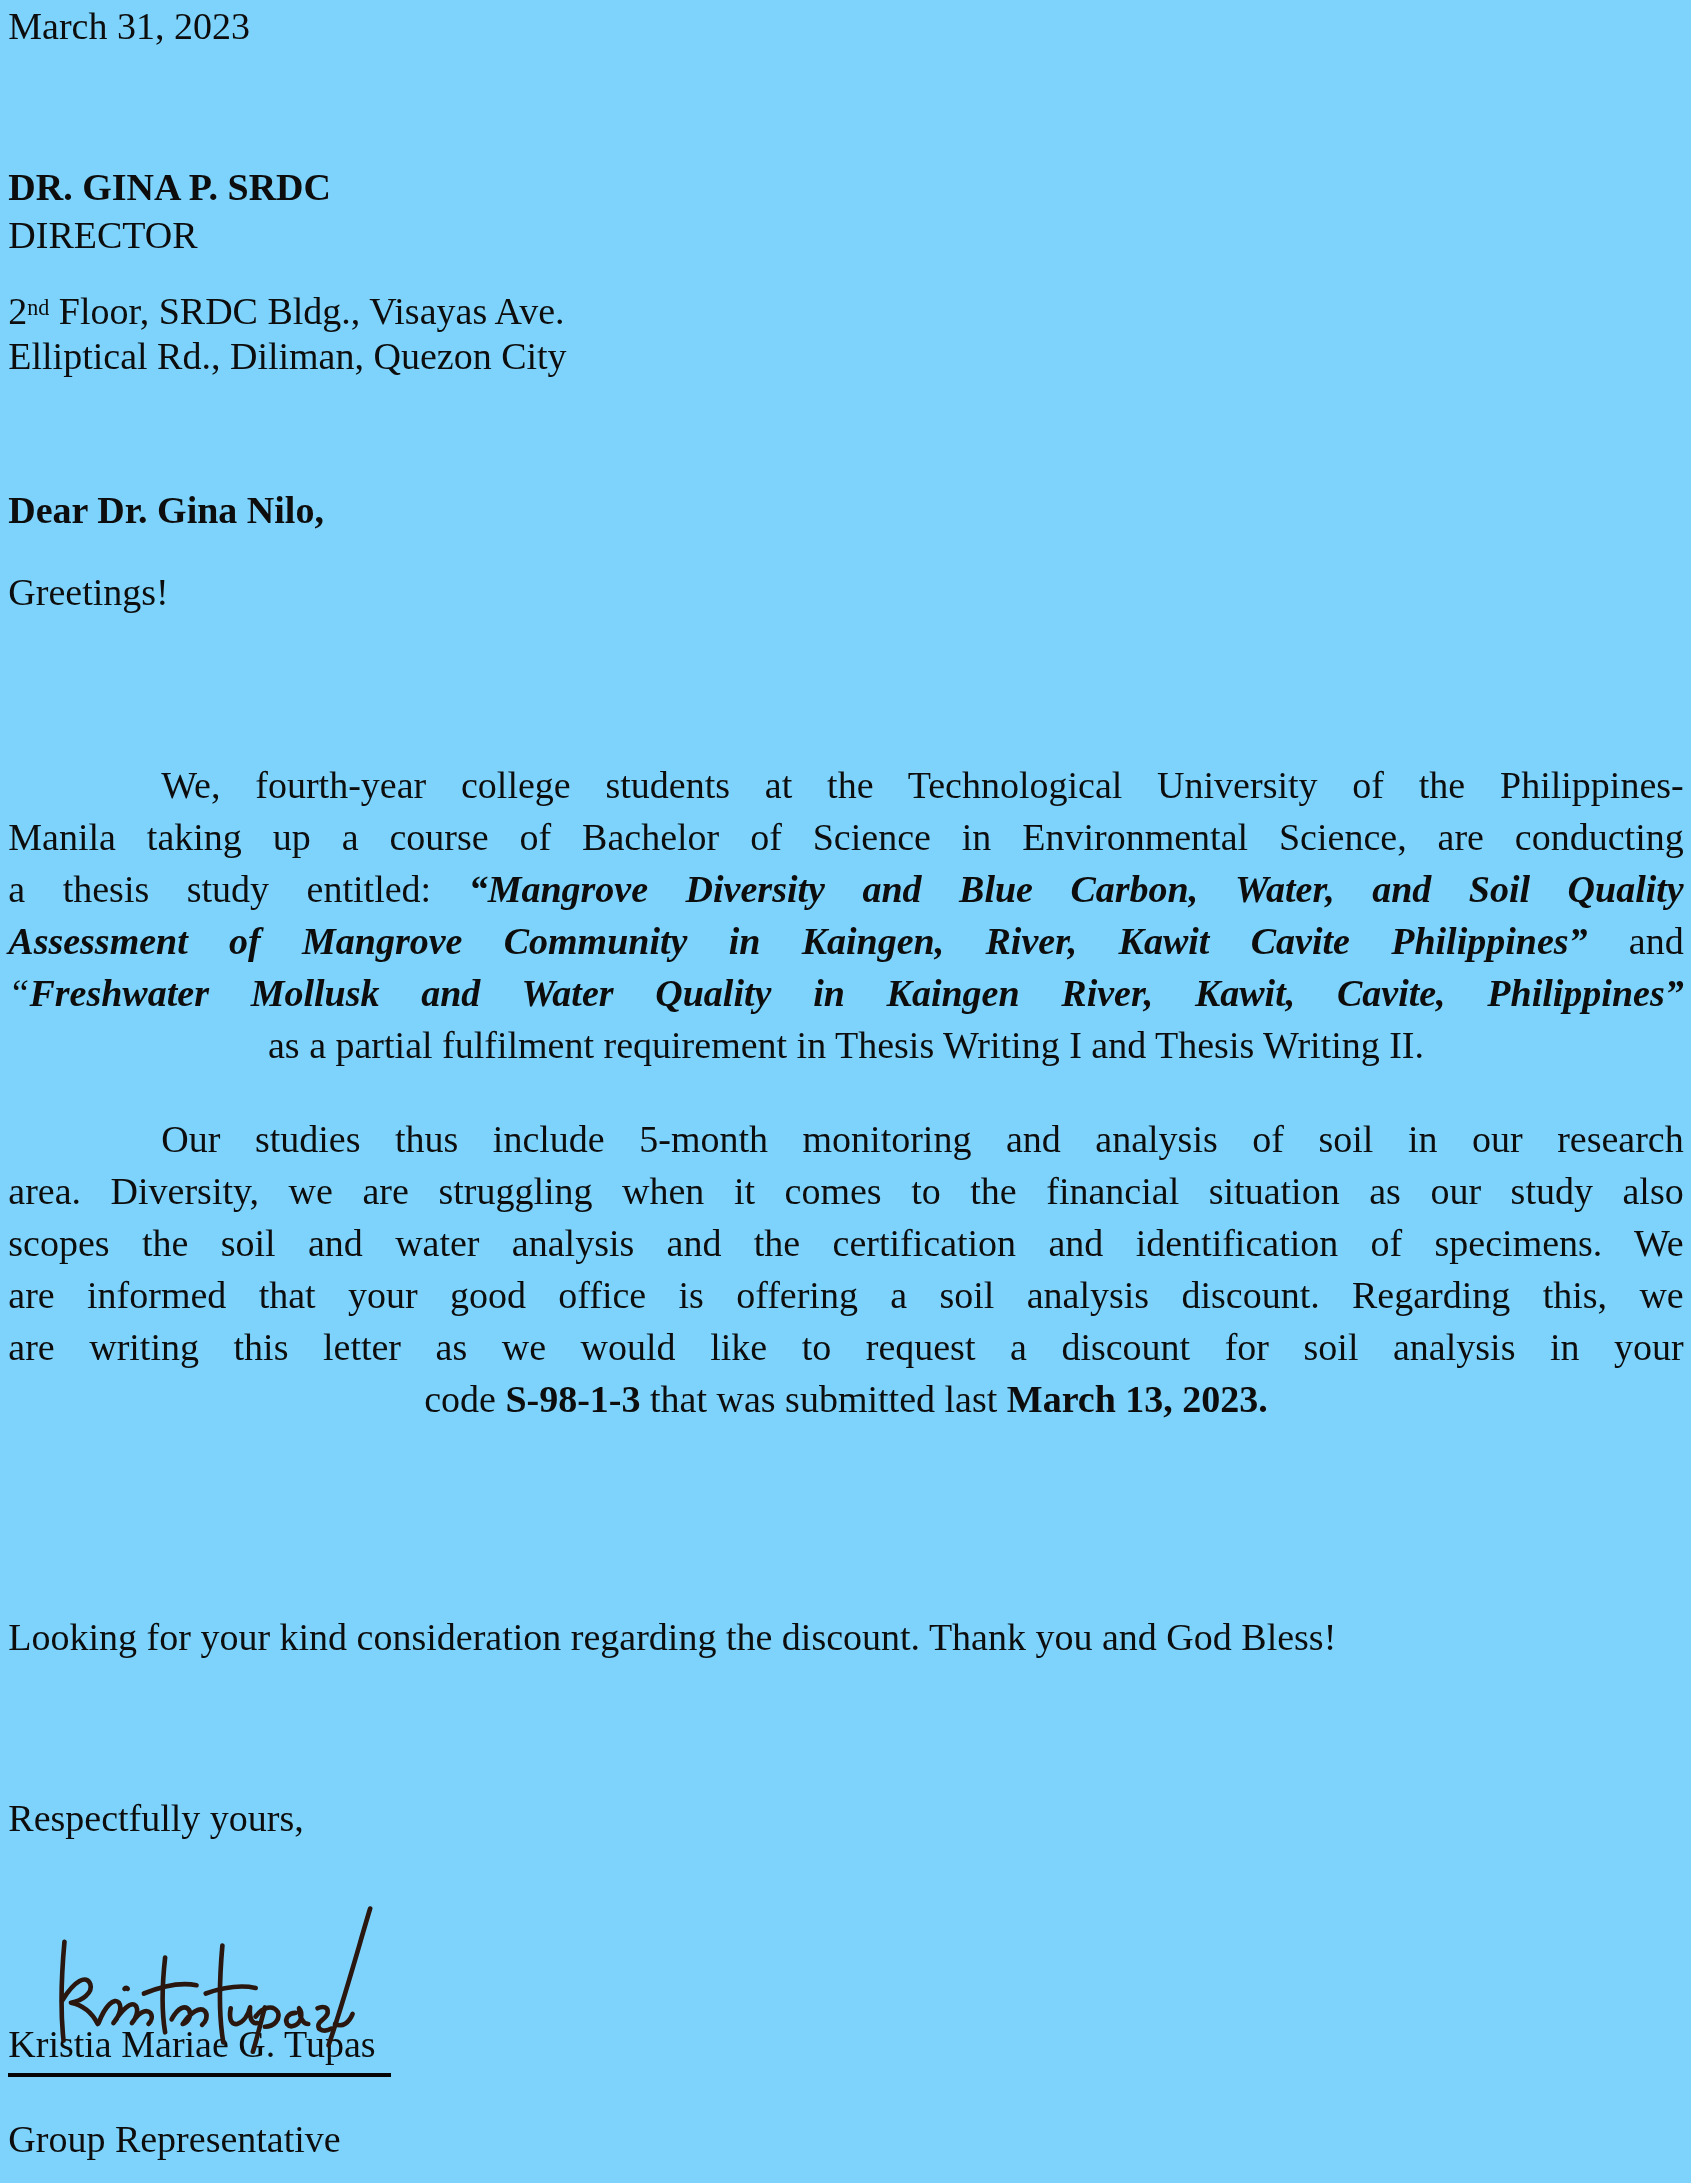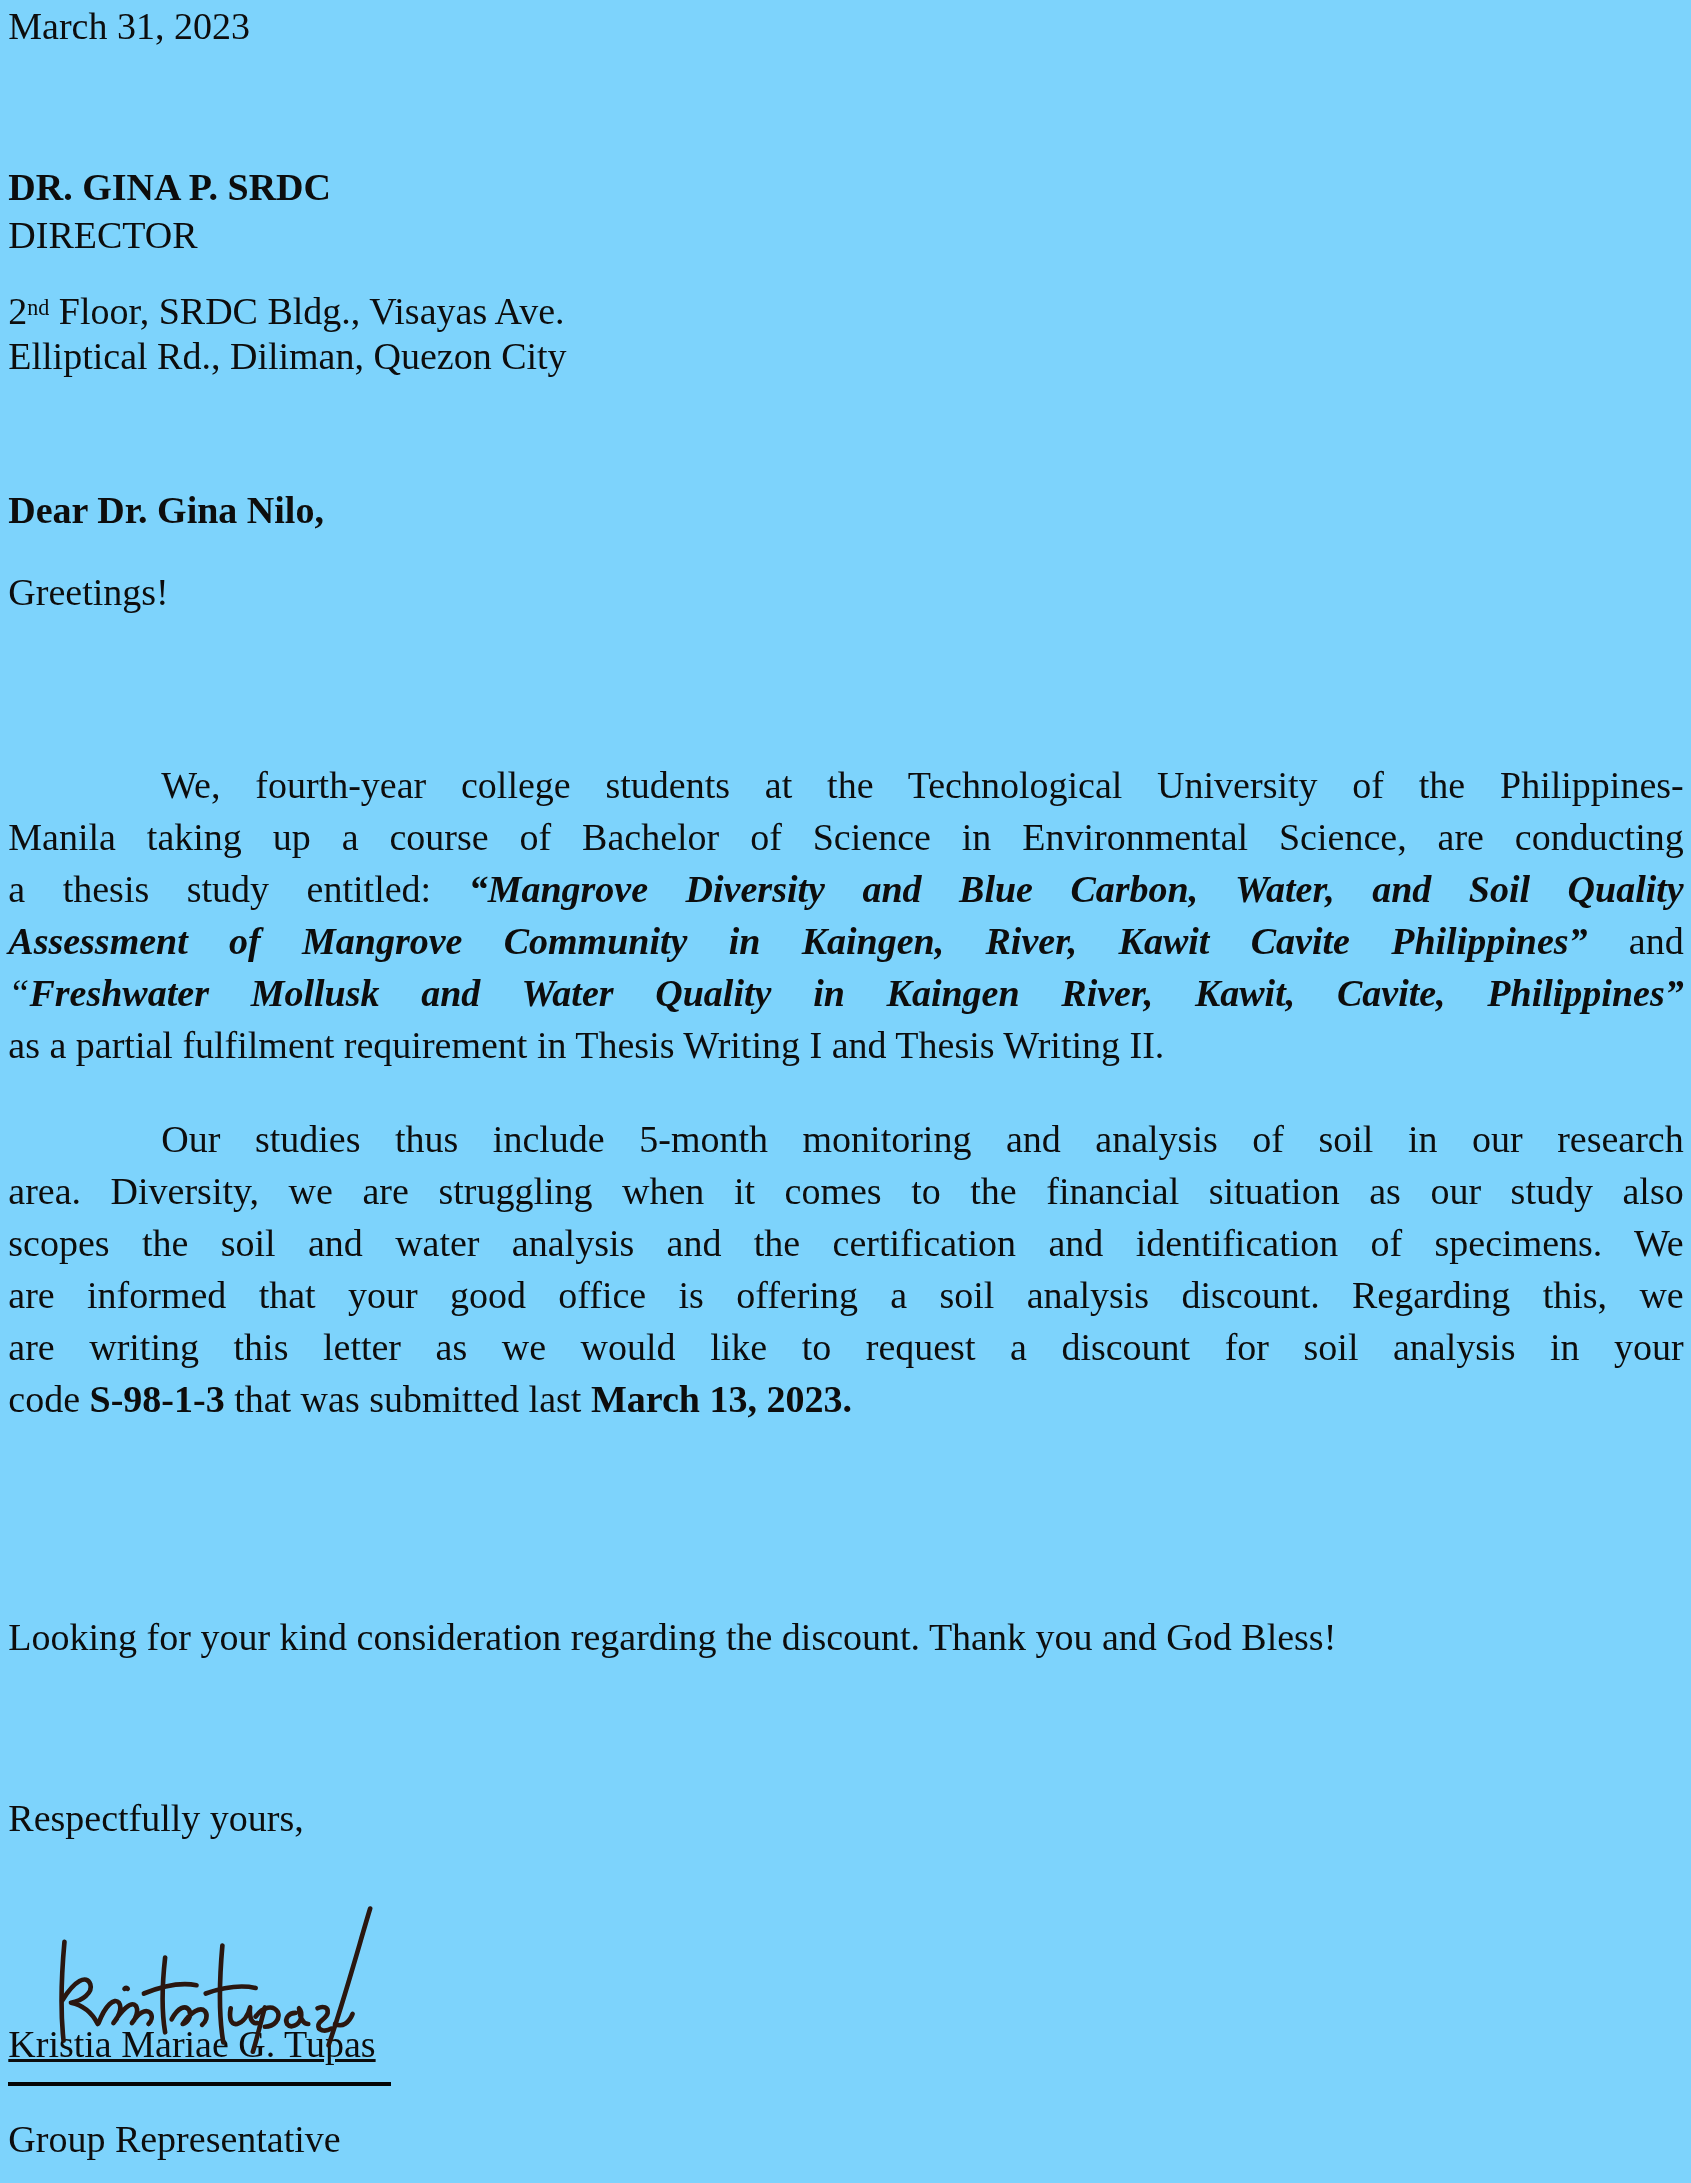--- a/index.html
+++ b/index.html
@@ -11,35 +11,34 @@
     overflow: hidden;
     font-family: "Liberation Serif", "DejaVu Serif", serif;
     font-size: 38px;
     color: #0d0d0d;
   }
   .abs { position: absolute; left: 8.3px; right: 8.3px; }
   .line { line-height: 52px; white-space: pre-wrap; }
   .bold { font-weight: bold; }
   .tline { line-height: 52px; }
   .tl-just { text-align: justify; text-align-last: justify; }
-  .tl-left { text-align: left; }
+  .tl-left { text-align: center; }
   .tl-indent { text-indent: 153px; }
   sup.ord {
     font-size: 58%;
     vertical-align: baseline;
     position: relative;
     top: -0.42em;
   }
   .name-underline {
     display: inline-block;
     line-height: 44px;
-    padding-bottom: 16px;
+    padding-bottom: 7px;
     padding-right: 15.7px;
     border-bottom: 4.2px solid #050505;
-    text-decoration: underline;
   }
   .sig-svg {
     position: absolute;
     left: 44px;
     top: 1903px;
     width: 342px;
     height: 157px;
     z-index: 2;
   }
 </style>

